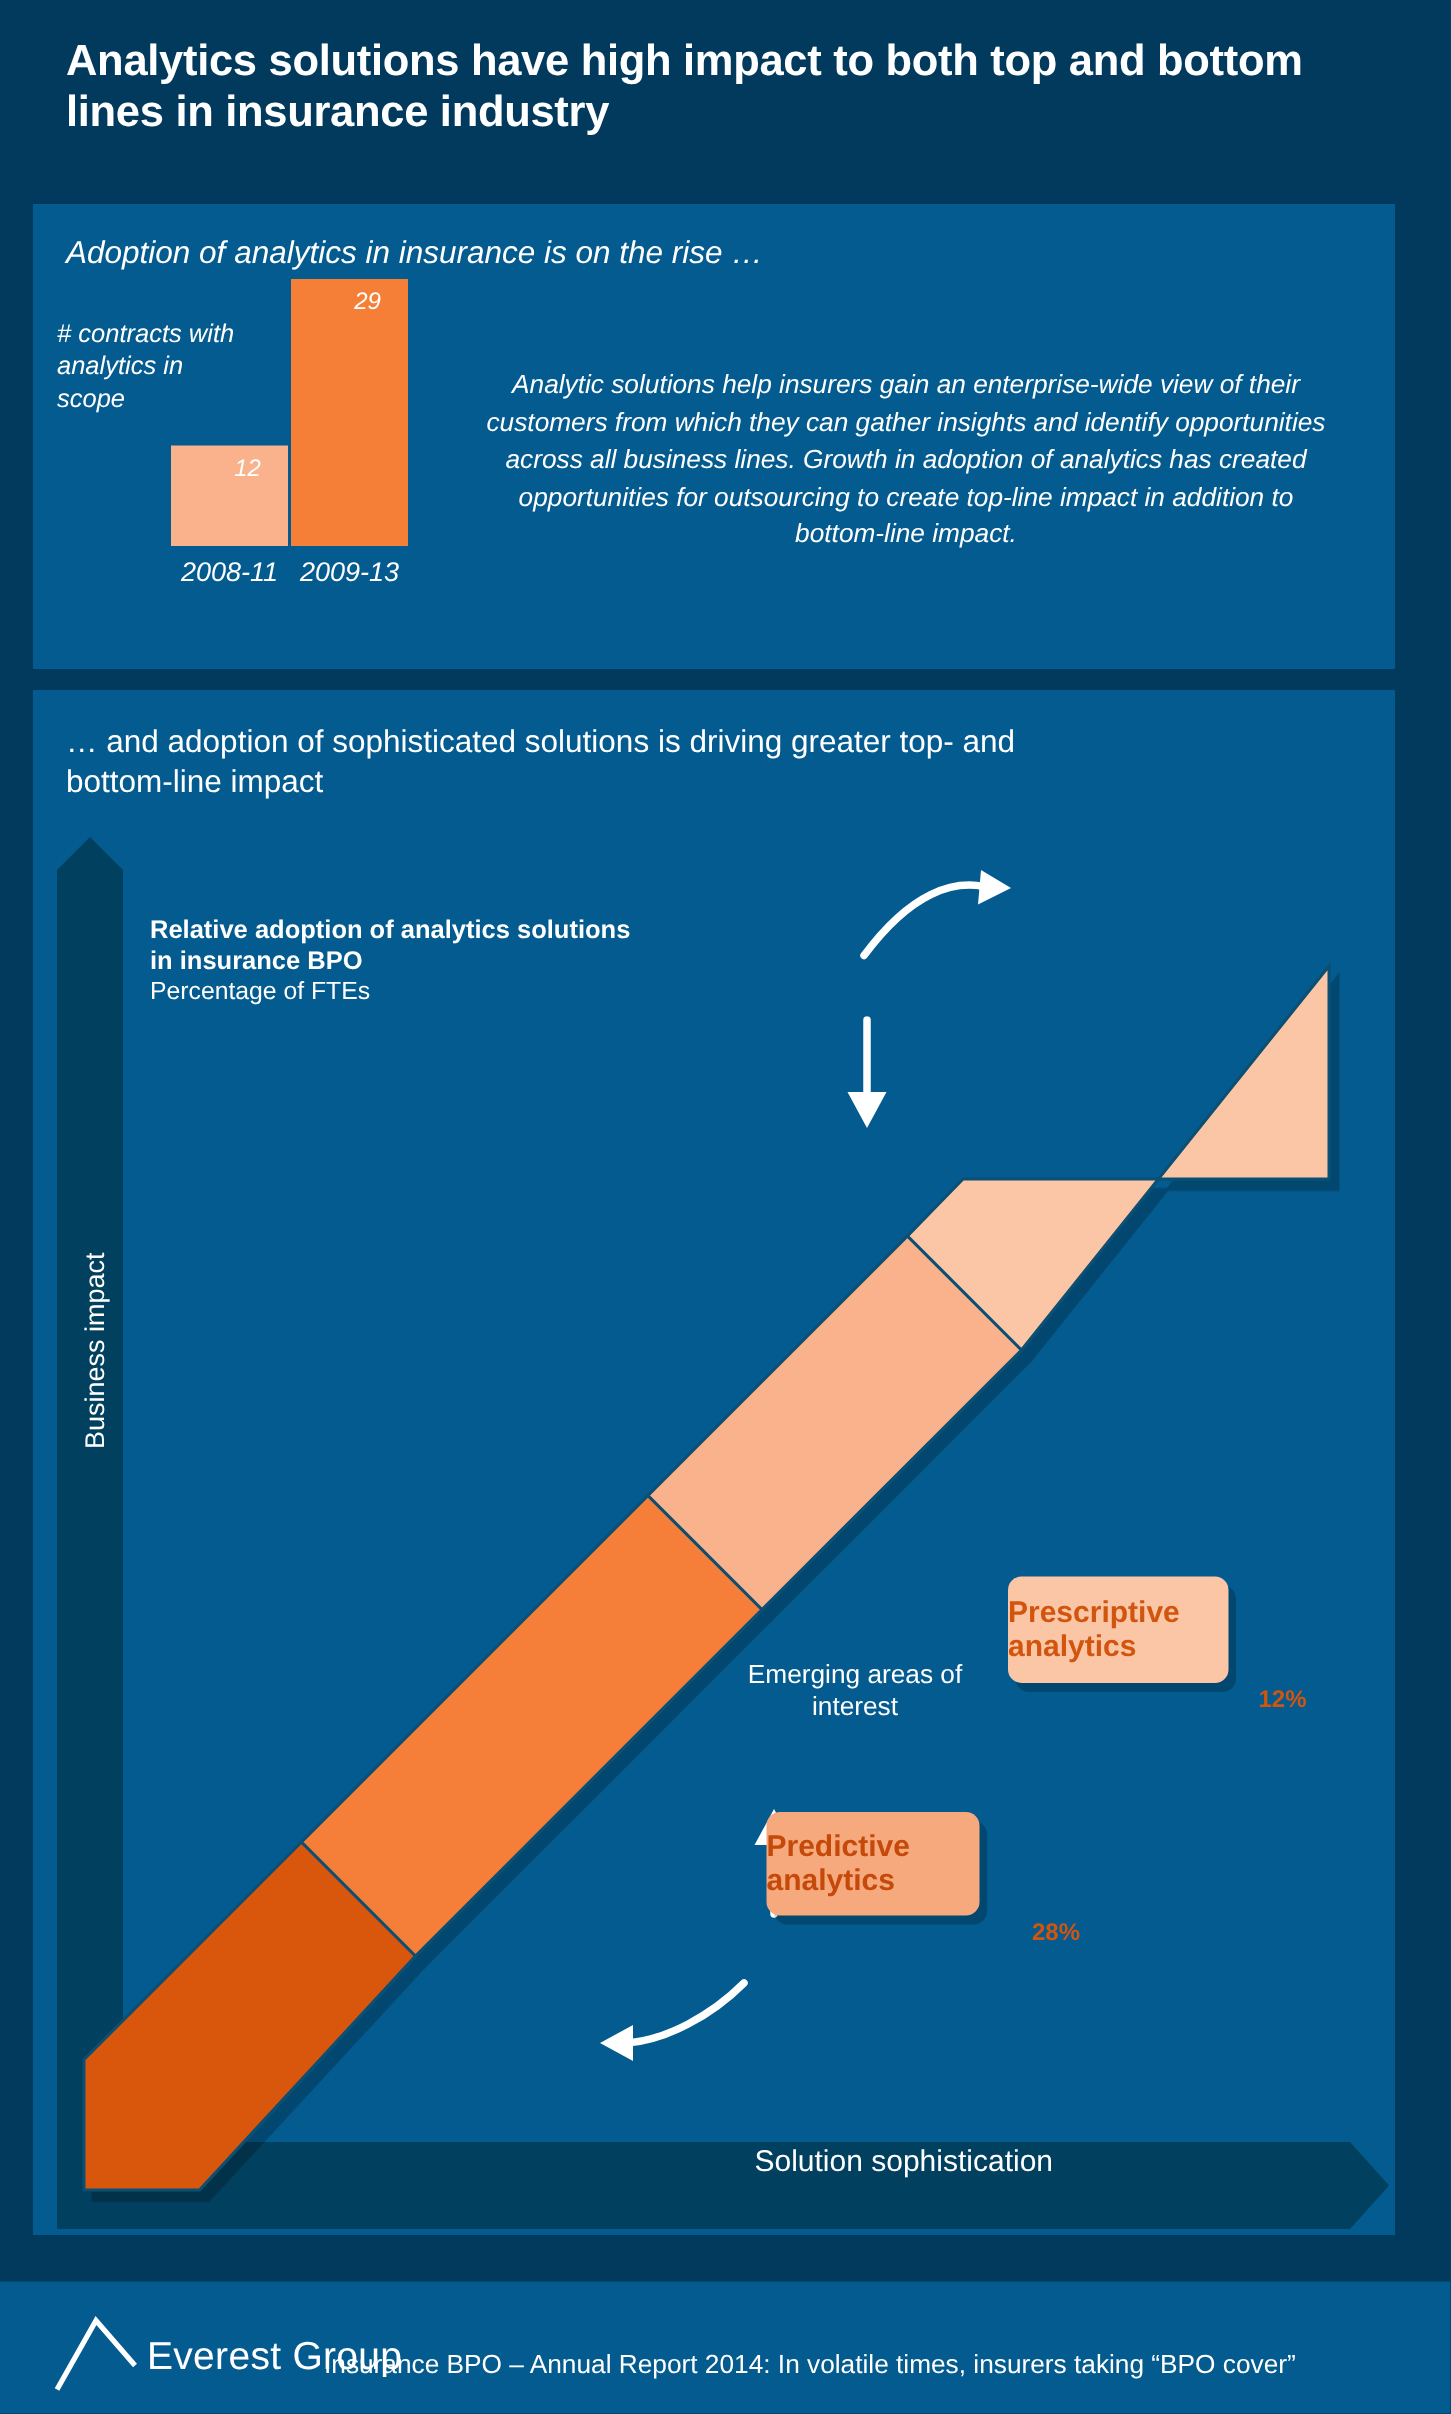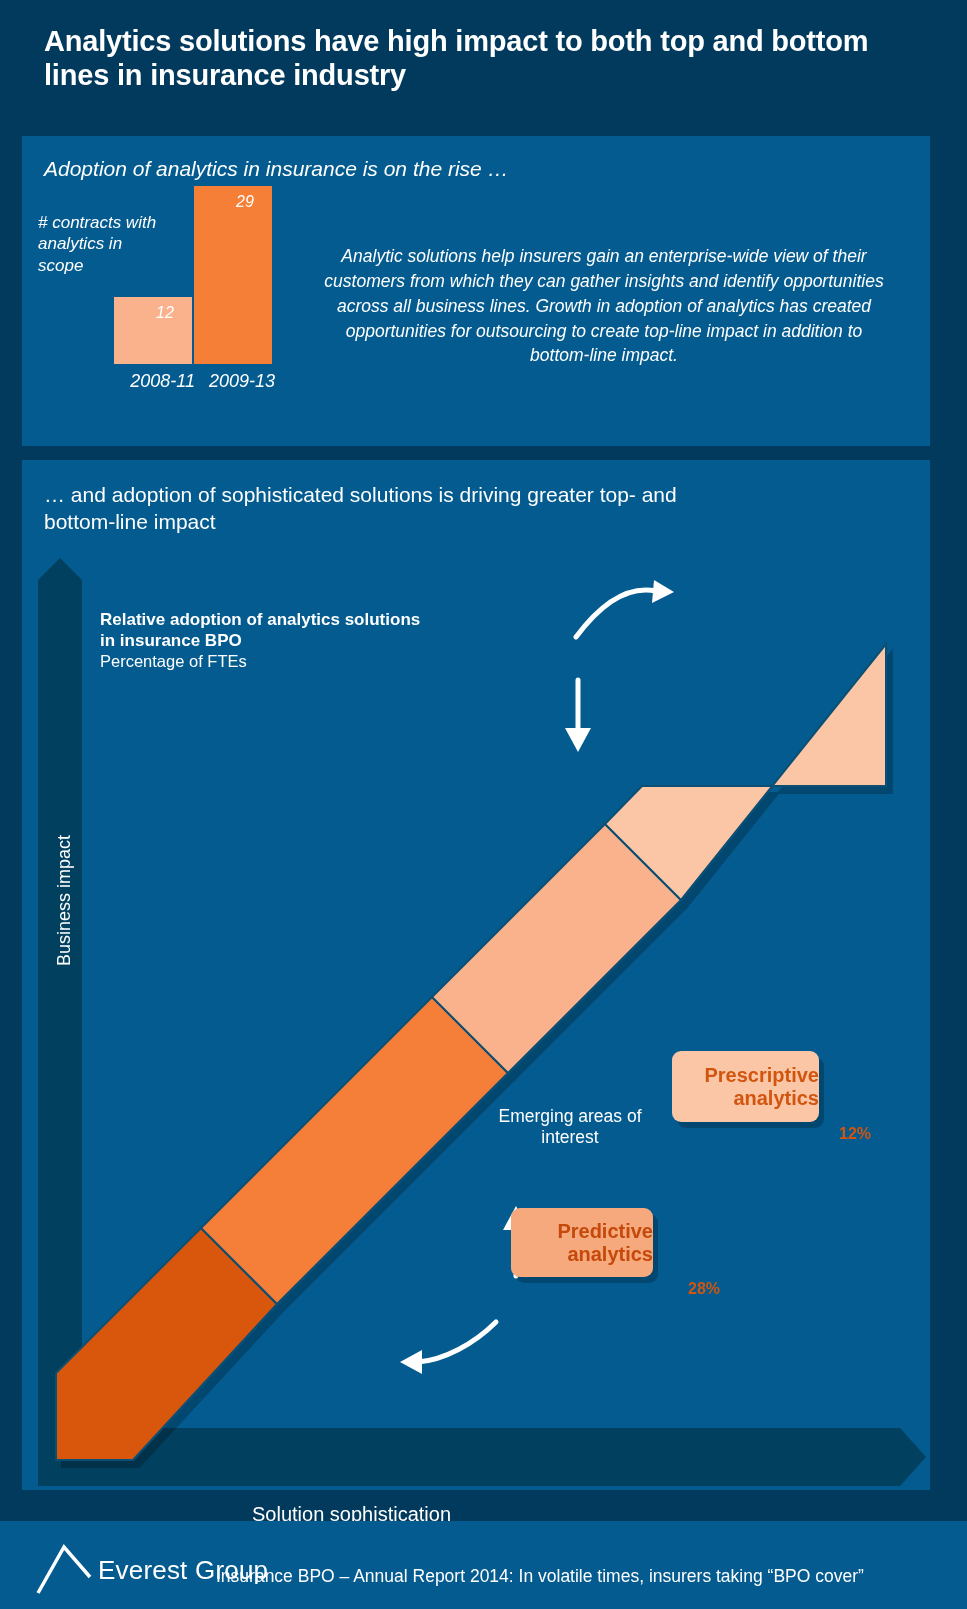--- a/index.html
+++ b/index.html
@@ -81,21 +81,21 @@
     background: #f9b28c;
   }
   #bar-1 {
     left: 156px; width: 78px; height: 178px;
     background: #f57f37;
   }
   .bar-tick {
     position: absolute;
     bottom: 20px;
     width: 84px;
-    text-align: right;
+    text-align: center;
     font-size: 18px;
     color: #ffffff;
   }
   #tick-0 { left: 73px; }
   #tick-1 { left: 153px; }
 
   
   #panel-top-para {
     position: absolute;
     left: 292px;
@@ -128,23 +128,23 @@
     width: 180px;
     text-align: center;
     font-size: 18px;
     color: #ffffff;
     transform: rotate(-90deg);
     transform-origin: center center;
   }
   #x-axis-title {
     position: absolute;
     left: 230px;
-    top: 1043px;
+    top: 970px;
     width: 450px;
-    text-align: left;
+    text-align: right;
     font-size: 20px;
     color: #ffffff;
   }
 
   
   #chart-caption {
     position: absolute;
     left: 78px;
     top: 150px;
     width: 330px;
@@ -159,21 +159,21 @@
     font-size: 16.5px;
     font-weight: normal;
     line-height: 1.25;
     color: #ffffff;
   }
 
   
   .callout {
     position: absolute;
     border-radius: 9px;
-    text-align: right;
+    text-align: left;
     font-weight: bold;
     line-height: 1.14;
     box-sizing: border-box;
     box-shadow: 5px 6px 0 rgba(0,0,0,0.22);
     display: flex;
     align-items: center;
     justify-content: center;
   }
   #callout-prescriptive {
     left: 650px; top: 591px;

